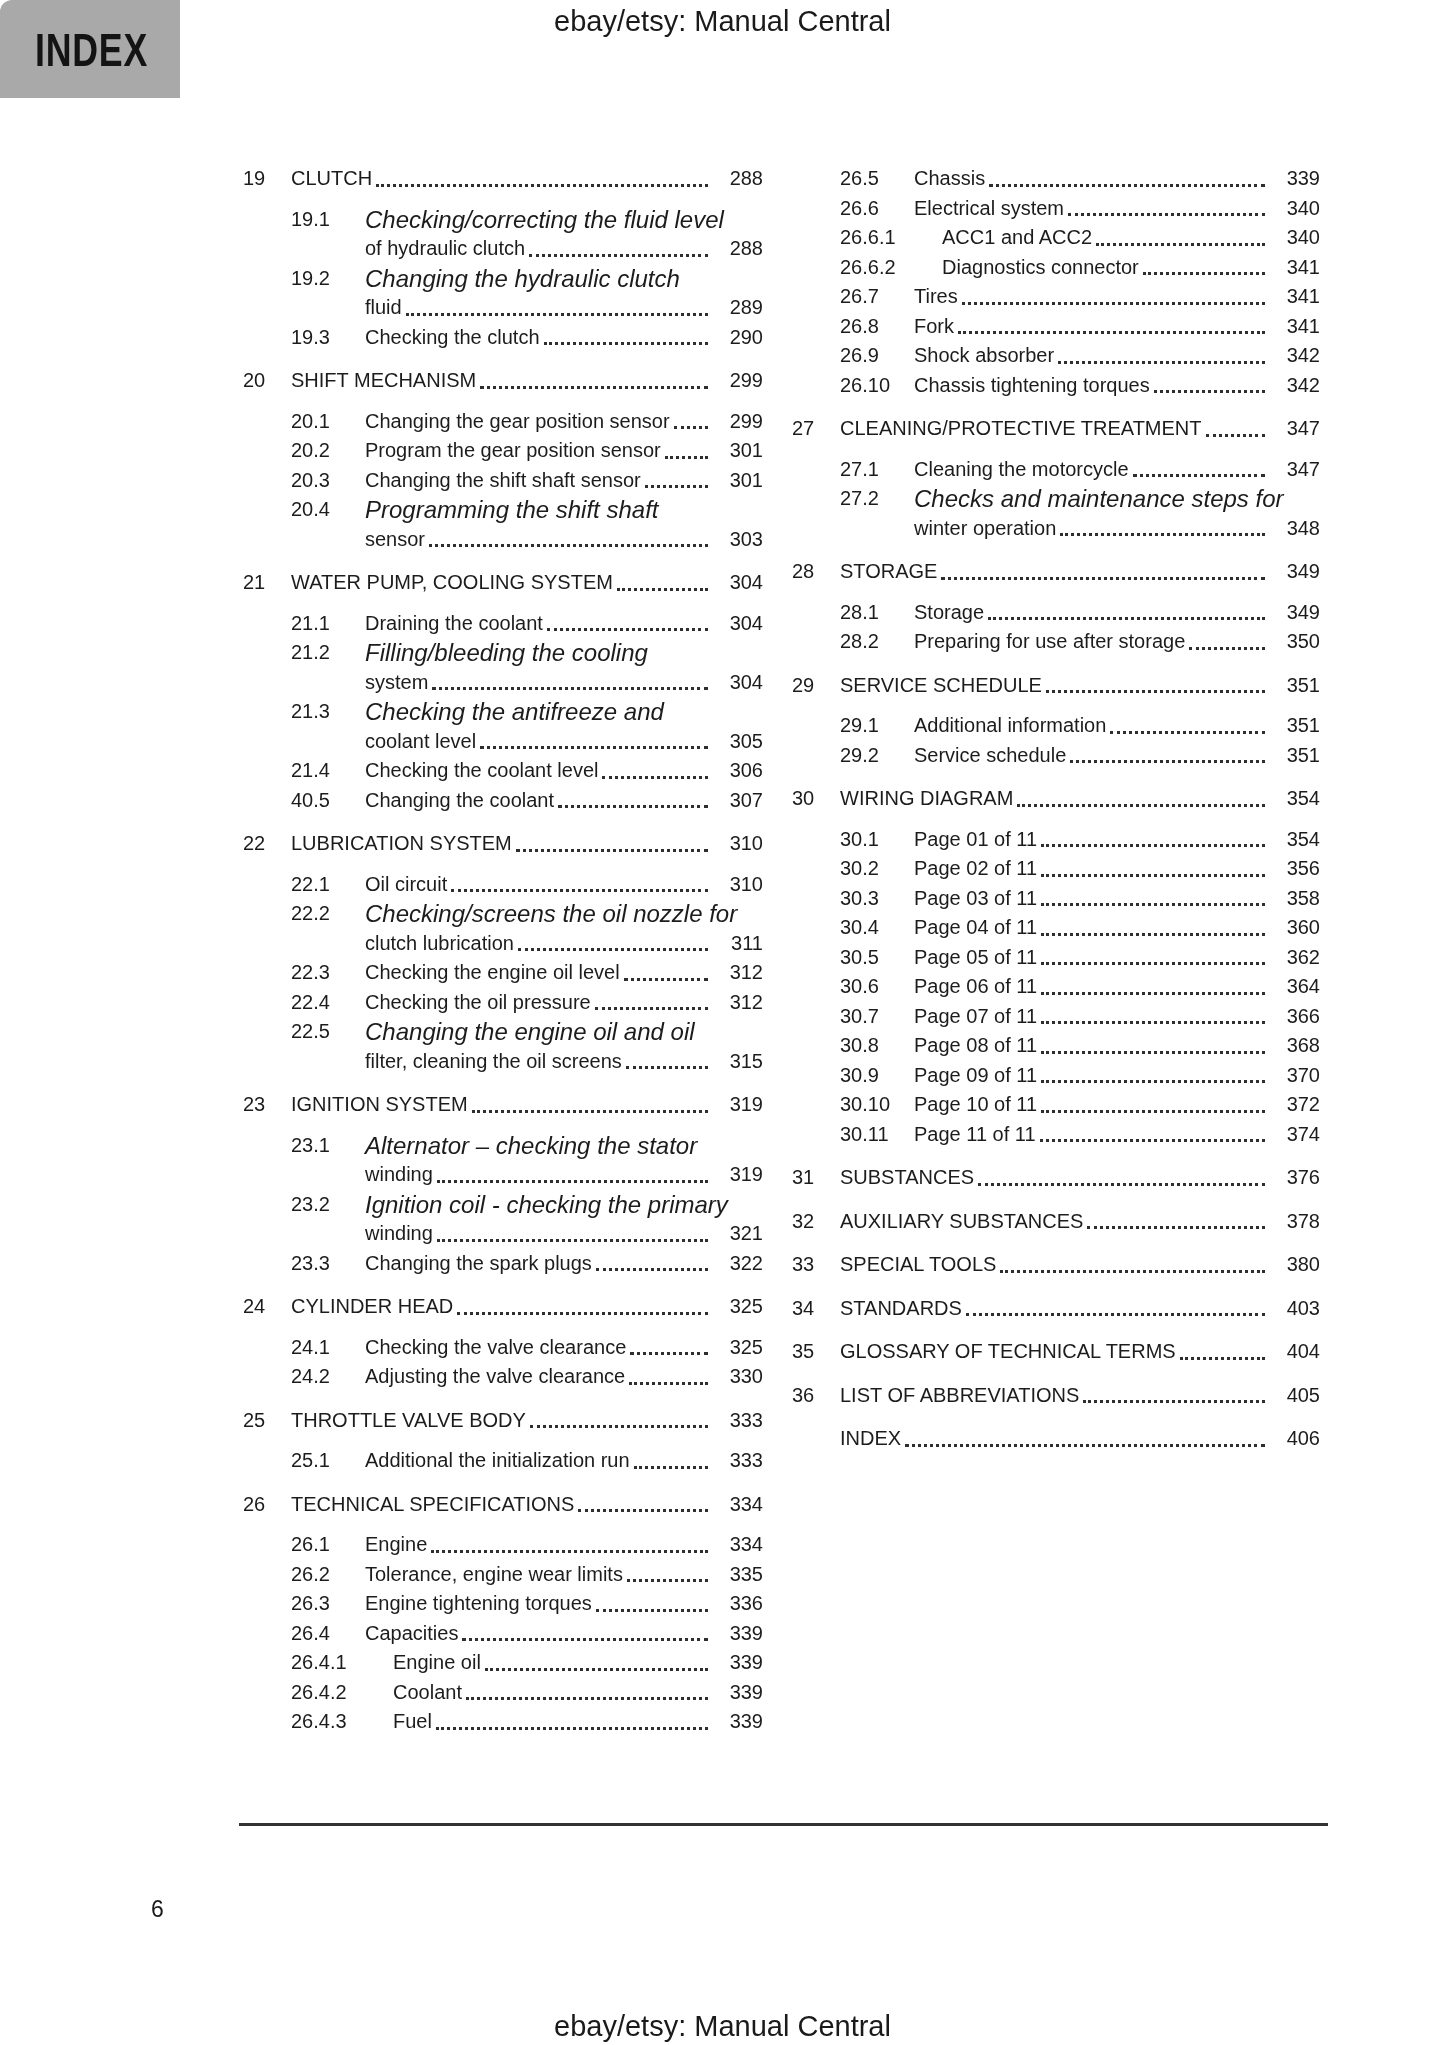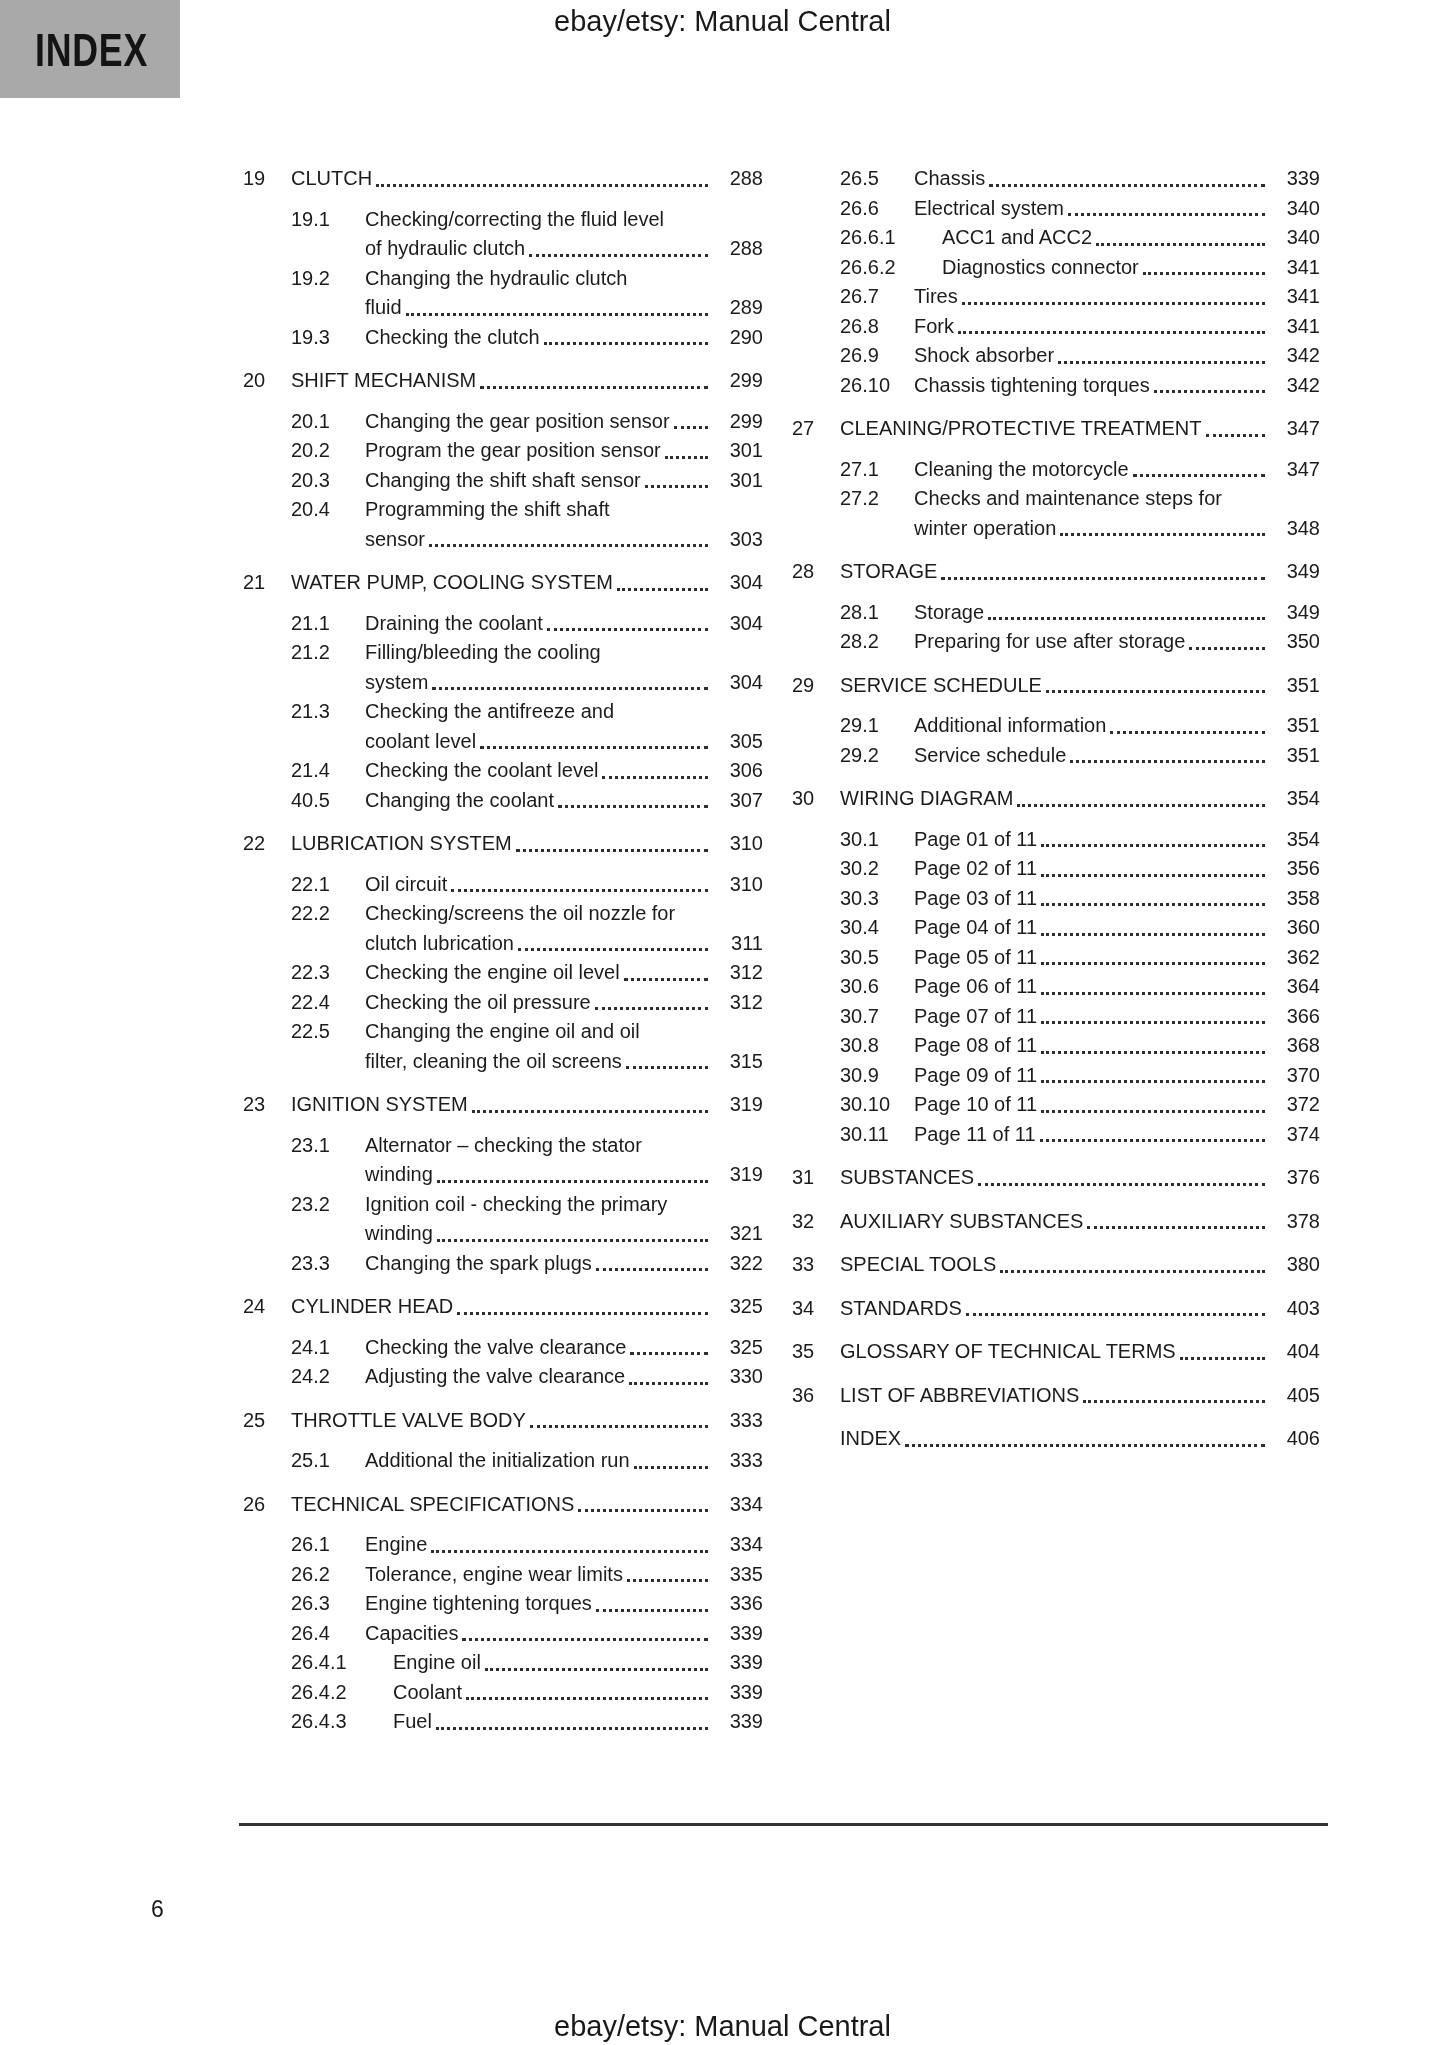--- a/index.html
+++ b/index.html
@@ -3,20 +3,21 @@
 <meta charset="utf-8">
 <style>
   html,body{margin:0;padding:0;background:#ffffff;}
   .page{
     position:relative;
     width:1445px;height:2045px;
     background:#ffffff;
     overflow:hidden;
     font-family:"Liberation Sans","DejaVu Sans",sans-serif;
     color:#1c1c1c;
+    border-radius:12px;
   }
   .index-badge{
     position:absolute;left:0;top:0;
     width:180px;height:98px;
     background:#a9a9a9;
     display:flex;align-items:center;
     padding-left:35px;box-sizing:border-box;
   }
   .index-badge .label{
     font-size:47px;font-weight:bold;color:#141414;
@@ -26,21 +27,21 @@
   .header-title{
     position:absolute;top:5px;left:0;width:100%;
     text-align:center;font-size:29px;color:#1a1a1a;
   }
   .toc-col{position:absolute;top:164px;}
   .toc-col.left{left:243px;width:520px;}
   .toc-col.right{left:792px;width:528px;}
   .entry{display:flex;align-items:flex-start;}
   .entry .num{flex:0 0 48px;line-height:29.5px;font-size:20px;white-space:nowrap;}
   .entry .body{flex:1 1 auto;min-width:0;}
-  .entry .line{line-height:29.5px;font-size:20px;}
+  .entry .line{line-height:29.5px;font-size:24px;font-style:italic;}
   .entry .final{display:flex;align-items:flex-start;}
   .entry .final .t{white-space:nowrap;line-height:29.5px;font-size:20px;}
   .dots{
     flex:1 1 auto;min-width:14px;height:29.5px;box-sizing:border-box;
     border-bottom:3px dotted #2e2e2e;
     margin:0 9px 7px 4px;height:22.5px;
   }
   .pg{flex:0 0 auto;min-width:46px;text-align:right;line-height:29.5px;font-size:20px;white-space:nowrap;}
   .entry.section{margin-top:14px;margin-bottom:11px;}
   .entry.section .num{flex-basis:48px;}

